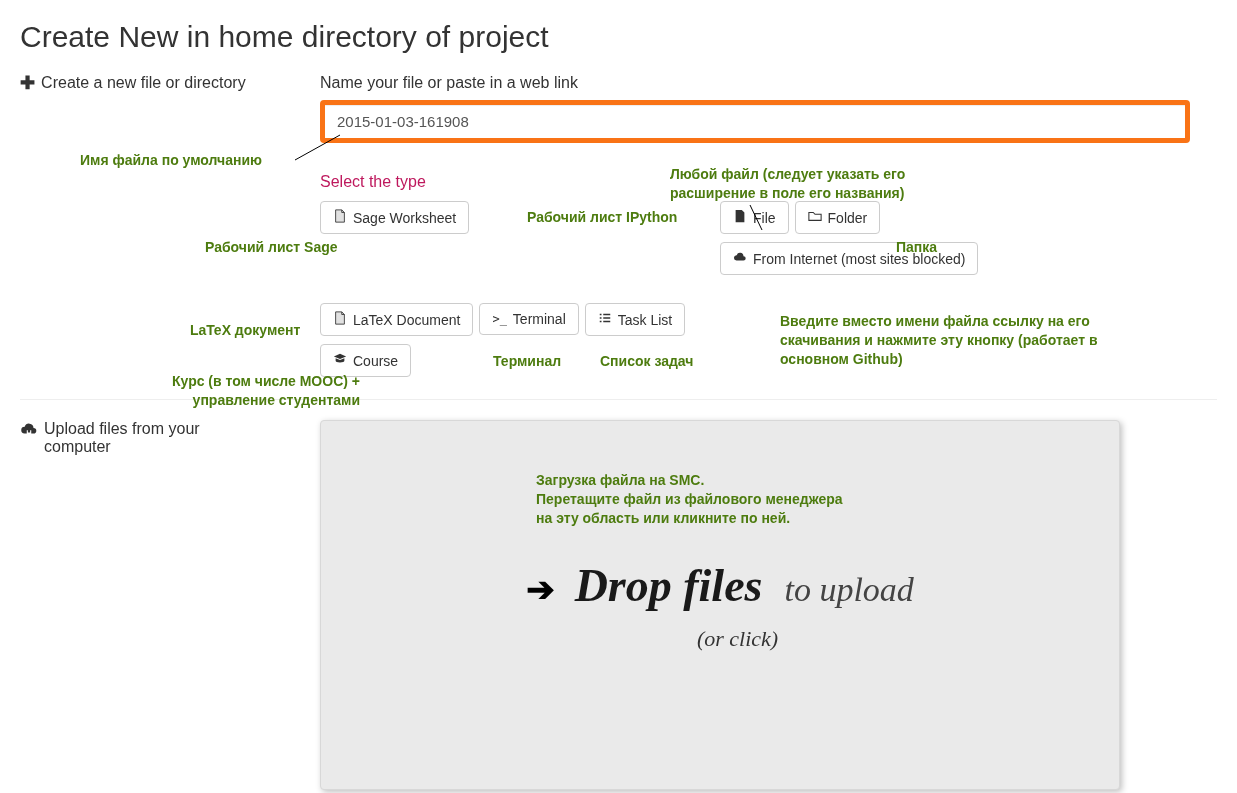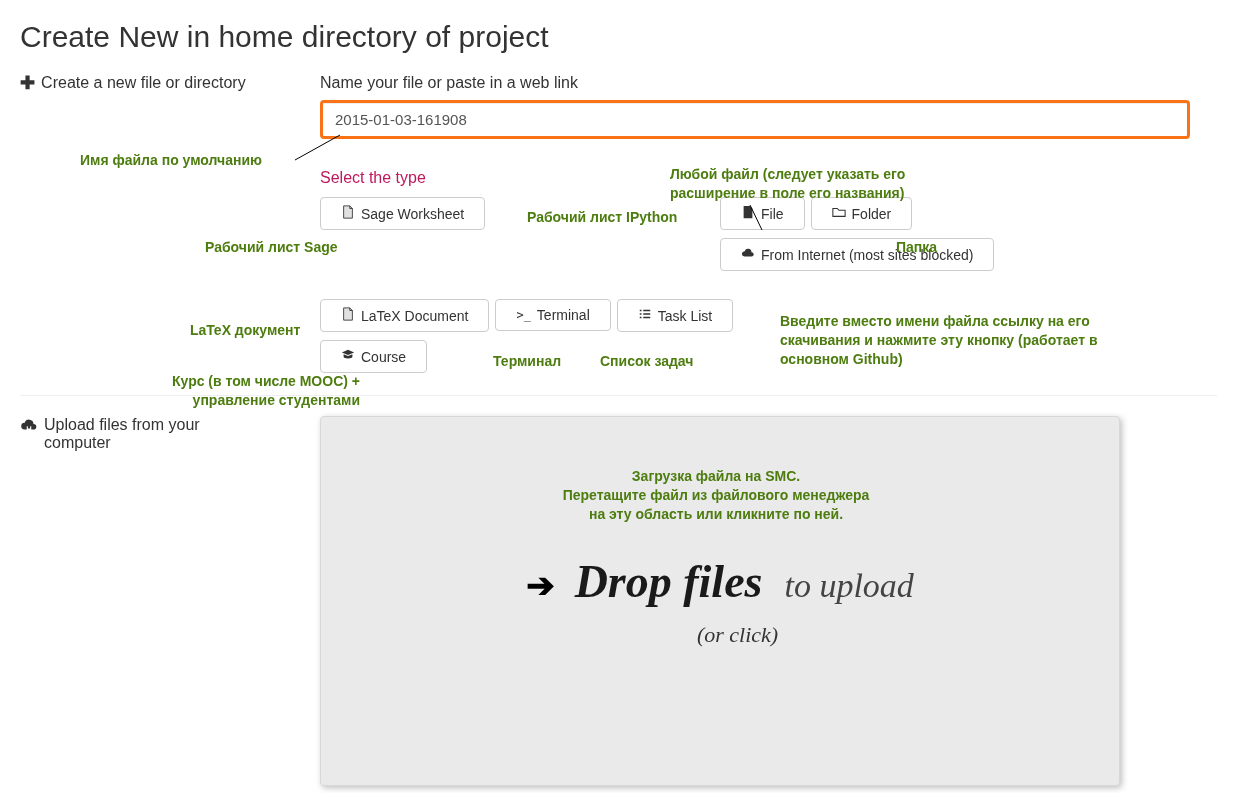--- a/index.html
+++ b/index.html
@@ -36,38 +36,38 @@
   }
   .plus-icon {
     font-weight: bold;
     font-size: 18px;
     line-height: 1;
   }
   input[type=text] {
     width: 870px;
     padding: 8px 12px;
     font-size: 15px;
-    border: 3px solid #f97316;
+    border: 5px solid #f97316;
     border-radius: 4px;
     color: #555;
     box-shadow: inset 0 1px 1px rgba(0,0,0,.075);
   }
   .subhead {
     font-size: 16px;
     color: #be185d;
     margin: 30px 0 10px 0;
   }
   .btn {
     display: inline-flex;
     align-items: center;
     gap: 6px;
     background: #fff;
     border: 1px solid #ccc;
     border-radius: 4px;
-    padding: 7px 20px;
+    padding: 7px 12px;
     font-size: 14px;
     color: #333;
     cursor: pointer;
     margin-right: 6px;
     margin-bottom: 8px;
     white-space: nowrap;
   }
   .btn-row { display: flex; flex-wrap: wrap; align-items: flex-start; }
   .btn-group-cols { display: flex; gap: 40px; align-items:flex-start; }
   .col-a { width: 360px; }
@@ -254,21 +254,21 @@
           <svg width="18" height="18" viewBox="0 0 16 16">
               <path fill="#333" d="M12 7a4 4 0 00-7.8-1A3 3 0 004 12h2V9h4v3h2a2.5 2.5 0 000-5z"></path>
               <path fill="#333" d="M8 6l-2 2h1v3h2V8h1z"></path>
             </svg>
         </span>
         <span style="max-width:220px;">Upload files from your computer</span>
       </div>
     </div>
     <div class="right-col">
       <div class="dropzone">
-        <div class="annot multiline" style="top:50px; left:215px; width:360px; text-align:center;">
+        <div class="annot multiline" style="top:50px; left:215px; width:360px; text-align:left;">
           <span style="white-space:pre-line;">Загрузка файла на SMC.
 Перетащите файл из файлового менеджера
 на эту область или кликните по ней.</span>
         </div>
         <div class="drop-line">
           <span class="arrow-right">➔</span>
           <span class="drop-big">Drop files</span>
           <span class="drop-sub">to upload</span>
         </div>
         <div class="drop-or">(or click)</div>

